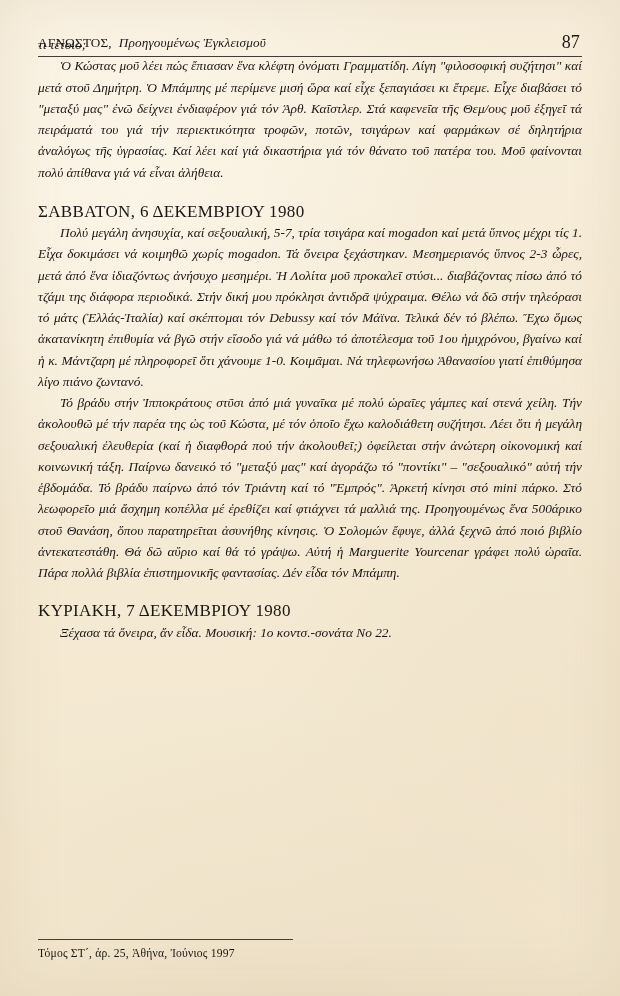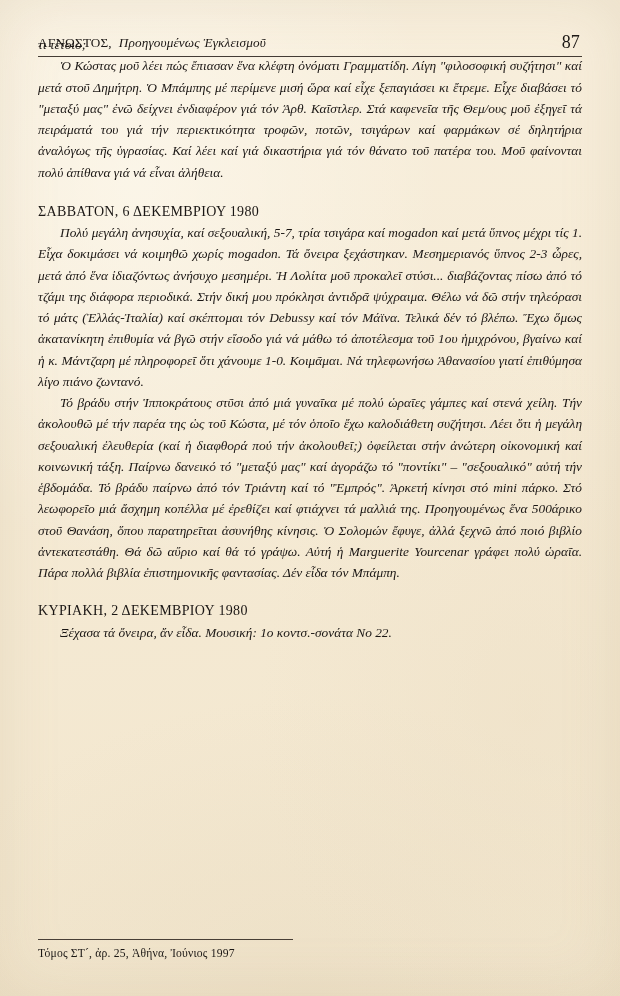--- a/index.html
+++ b/index.html
@@ -101,21 +101,21 @@
   }
   .para-indent {
     text-indent: 22px;
   }
   .para-flush {
     text-indent: 0;
   }
 
   .date-heading {
     font-style: normal;
-    font-size: 14px;
+    font-size: 17px;
     letter-spacing: 0.35px;
     margin: 0;
     padding-top: 17px;
   }
   .date-heading.first-heading {
     padding-top: 18px;
   }
 
   
   .page-footer {
@@ -161,21 +161,21 @@
 
     <p class="para-indent">Ὁ Κώστας μοῦ λέει πώς ἔπιασαν ἕνα κλέφτη ὀνόματι Γραμματίδη. Λίγη "φιλοσοφική συζήτησι" καί μετά στοῦ Δημήτρη. Ὁ Μπάμπης μέ περίμενε μισή ὥρα καί εἶχε ξεπαγιάσει κι ἔτρεμε. Εἶχε διαβάσει τό "μεταξύ μας" ἐνῶ δείχνει ἐνδιαφέρον γιά τόν Ἀρθ. Καῖστλερ. Στά καφενεῖα τῆς Θεμ/ους μοῦ ἐξηγεῖ τά πειράματά του γιά τήν περιεκτικότητα τροφῶν, ποτῶν, τσιγάρων καί φαρμάκων σέ δηλητήρια ἀναλόγως τῆς ὑγρασίας. Καί λέει καί γιά δικαστήρια γιά τόν θάνατο τοῦ πατέρα του. Μοῦ φαίνονται πολύ ἀπίθανα γιά νά εἶναι ἀλήθεια.</p>
 
     <p class="date-heading first-heading">ΣΑΒΒΑΤΟΝ, 6 ΔΕΚΕΜΒΡΙΟΥ 1980</p>
 
     <p class="para-indent">Πολύ μεγάλη ἀνησυχία, καί σεξουαλική, 5-7, τρία τσιγάρα καί mogadon καί μετά ὕπνος μέχρι τίς 1. Εἶχα δοκιμάσει νά κοιμηθῶ χωρίς mogadon. Τά ὄνειρα ξεχάστηκαν. Μεσημεριανός ὕπνος 2-3 ὧρες, μετά ἀπό ἕνα ἰδιαζόντως ἀνήσυχο μεσημέρι. Ἡ Λολίτα μοῦ προκαλεῖ στύσι... διαβάζοντας πίσω ἀπό τό τζάμι της διάφορα περιοδικά. Στήν δική μου πρόκλησι ἀντιδρᾶ ψύχραιμα. Θέλω νά δῶ στήν τηλεόρασι τό μάτς (Ἑλλάς-Ἰταλία) καί σκέπτομαι τόν Debussy καί τόν Μάϊνα. Τελικά δέν τό βλέπω. Ἔχω ὅμως ἀκατανίκητη ἐπιθυμία νά βγῶ στήν εἴσοδο γιά νά μάθω τό ἀποτέλεσμα τοῦ 1ου ἡμιχρόνου, βγαίνω καί ἡ κ. Μάντζαρη μέ πληροφορεῖ ὅτι χάνουμε 1-0. Κοιμᾶμαι. Νά τηλεφωνήσω Ἀθανασίου γιατί ἐπιθύμησα λίγο πιάνο ζωντανό.</p>
 
 
     <p class="para-indent">Τό βράδυ στήν Ἱπποκράτους στῦσι ἀπό μιά γυναῖκα μέ πολύ ὡραῖες γάμπες καί στενά χείλη. Τήν ἀκολουθῶ μέ τήν παρέα της ὡς τοῦ Κώστα, μέ τόν ὁποῖο ἔχω καλοδιάθετη συζήτησι. Λέει ὅτι ἡ μεγάλη σεξουαλική ἐλευθερία (καί ἡ διαφθορά πού τήν ἀκολουθεῖ;) ὀφείλεται στήν ἀνώτερη οἰκονομική καί κοινωνική τάξη. Παίρνω δανεικό τό "μεταξύ μας" καί ἀγοράζω τό "ποντίκι" – "σεξουαλικό" αὐτή τήν ἑβδομάδα. Τό βράδυ παίρνω ἀπό τόν Τριάντη καί τό "Ἐμπρός". Ἀρκετή κίνησι στό mini πάρκο. Στό λεωφορεῖο μιά ἄσχημη κοπέλλα μέ ἐρεθίζει καί φτιάχνει τά μαλλιά της. Προηγουμένως ἕνα 500άρικο στοῦ Θανάση, ὅπου παρατηρεῖται ἀσυνήθης κίνησις. Ὁ Σολομών ἔφυγε, ἀλλά ξεχνῶ ἀπό ποιό βιβλίο ἀντεκατεστάθη. Θά δῶ αὔριο καί θά τό γράψω. Αὐτή ἡ Marguerite Yourcenar γράφει πολύ ὡραῖα. Πάρα πολλά βιβλία ἐπιστημονικῆς φαντασίας. Δέν εἶδα τόν Μπάμπη.</p>
 
-    <p class="date-heading">ΚΥΡΙΑΚΗ, 2 ΔΕΚΕΜΒΡΙΟΥ 1980</p>
+    <p class="date-heading">ΚΥΡΙΑΚΗ, 7 ΔΕΚΕΜΒΡΙΟΥ 1980</p>
 
     <p class="para-indent">Ξέχασα τά ὄνειρα, ἄν εἶδα.  Μουσική: 1ο κοντσ.-σονάτα Νο 22.</p>
 
   </div>
 
   <div class="page-footer">
     <div class="footer-rule"></div>
     <div class="footer-text">Τόμος ΣΤ´, ἀρ. 25, Ἀθήνα, Ἰούνιος 1997</div>
   </div>
 

